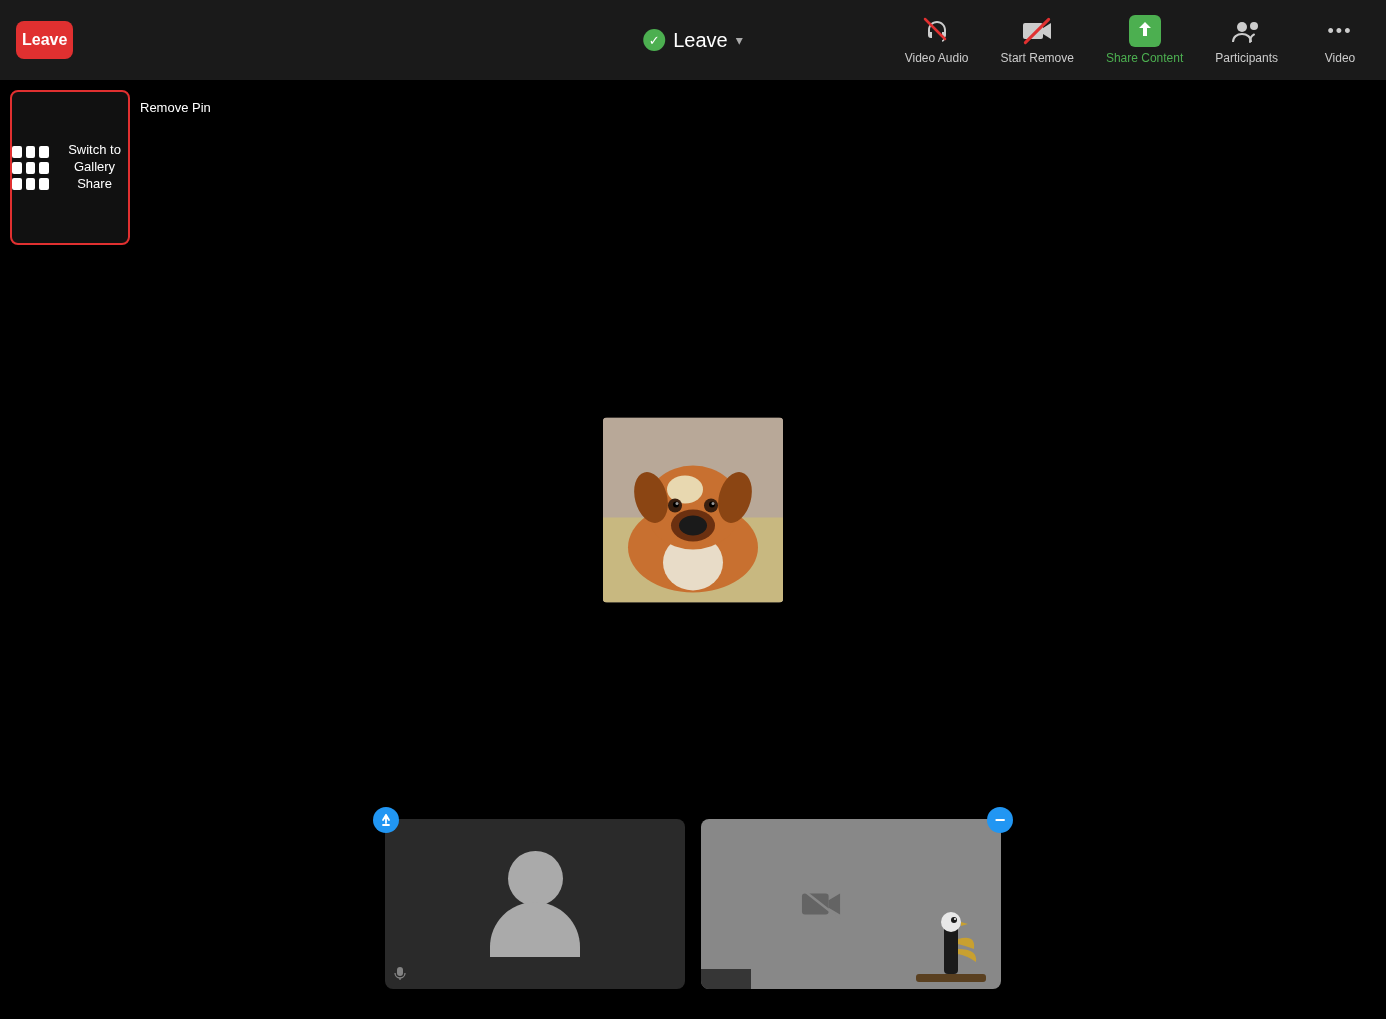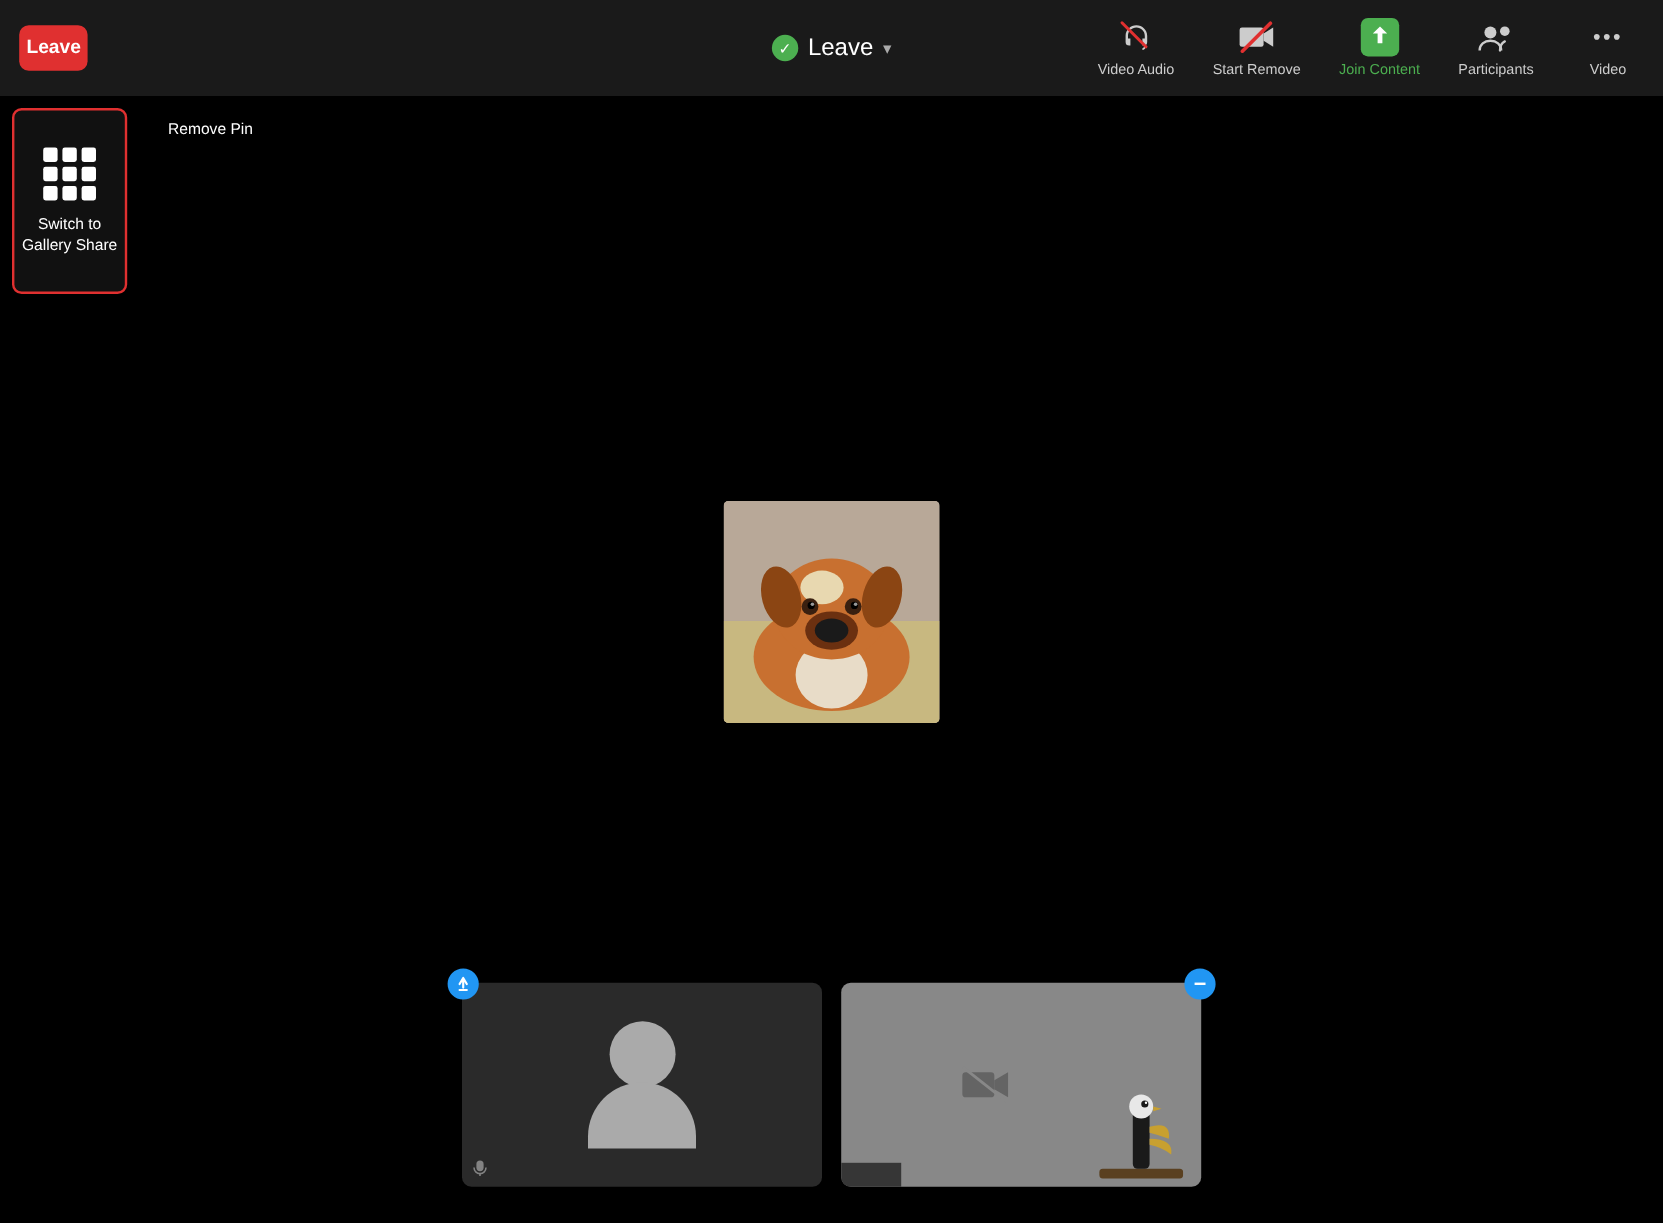--- a/index.html
+++ b/index.html
@@ -128,27 +128,26 @@
       height: calc(1019px - 80px);
       background: #000;
       position: relative;
     }
 
     
     .gallery-switch {
       position: absolute;
       top: 10px;
       left: 10px;
-      width: 96px;
+      width: 120px;
       height: 155px;
       border: 2.5px solid #e03030;
       border-radius: 8px;
       background: #111;
       display: flex;
-      flex-direction: column;
       align-items: center;
       justify-content: center;
       cursor: pointer;
       gap: 12px;
       z-index: 5;
     }
 
     .grid-icon {
       display: grid;
       grid-template-columns: repeat(3, 1fr);
@@ -376,21 +375,21 @@
       </div>
       <span>Start Remove</span>
     </button>
 
     <button class="topbar-btn share-btn">
       <div class="icon-area">
         <svg width="24" height="24" viewBox="0 0 24 24" fill="none">
           <path d="M12 3l-6 6h4v8h4V9h4l-6-6z" fill="#fff"></path>
         </svg>
       </div>
-      <span>Join Content</span>
+      <span>Share Content</span>
     </button>
 
     <button class="topbar-btn">
       <div class="icon-area">
         <svg width="32" height="26" viewBox="0 0 32 26" fill="none">
           <circle cx="11" cy="9" r="5" fill="#ccc"></circle>
           <path d="M2 24c0-5 4-8 9-8s9 3 9 8" stroke="#ccc" stroke-width="2" fill="none"></path>
           <circle cx="23" cy="8" r="4" fill="#ccc"></circle>
           <path d="M19 24c0-4 2-6.5 4-7.5" stroke="#ccc" stroke-width="2" fill="none" stroke-linecap="round"></path>
         </svg>

